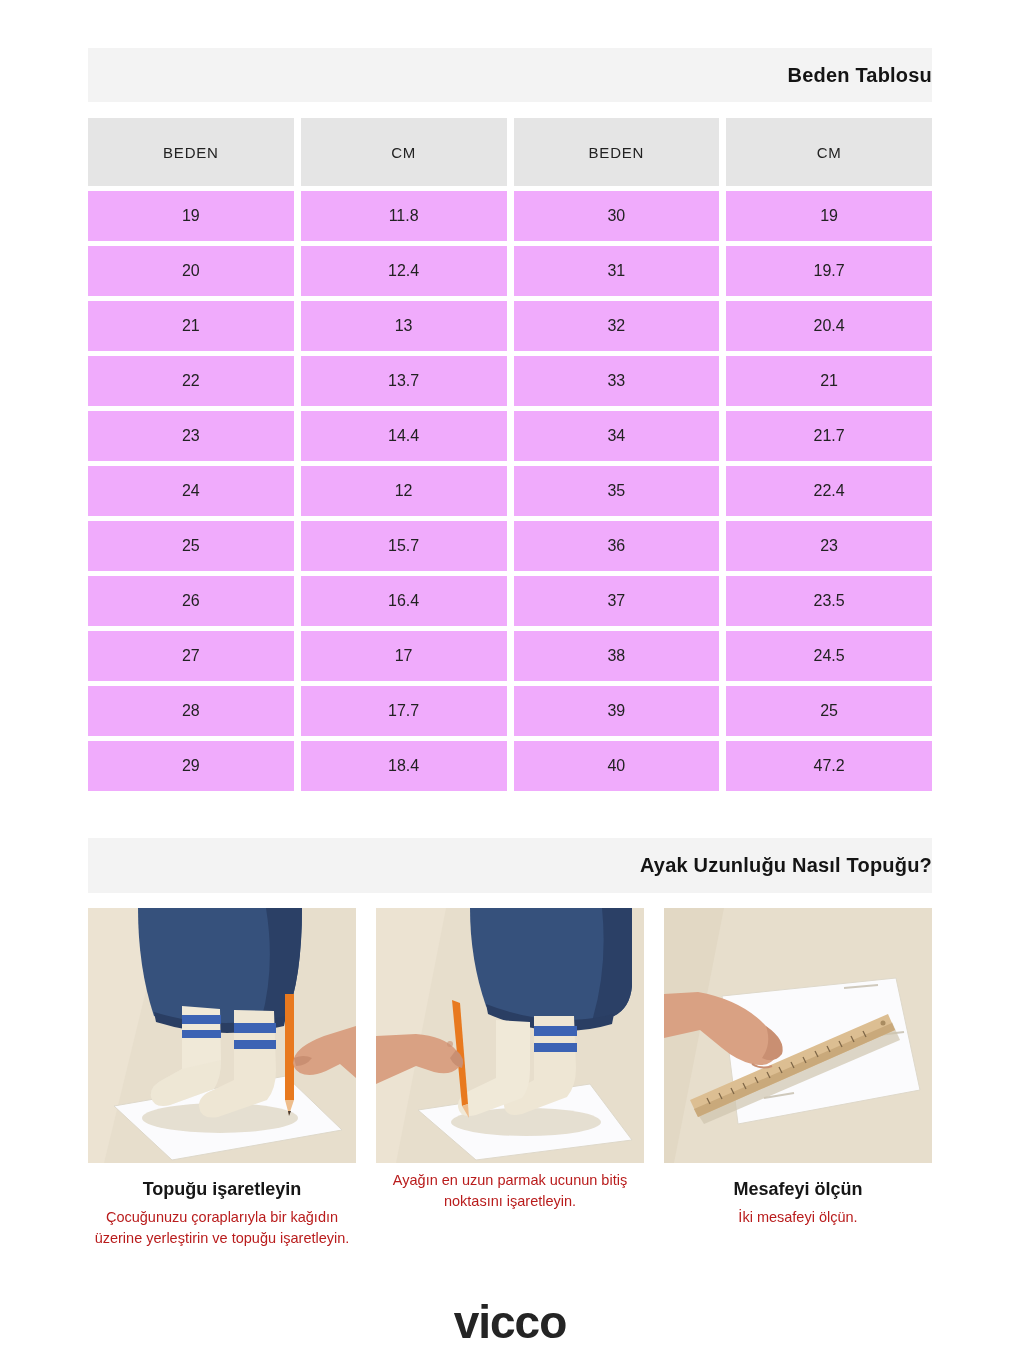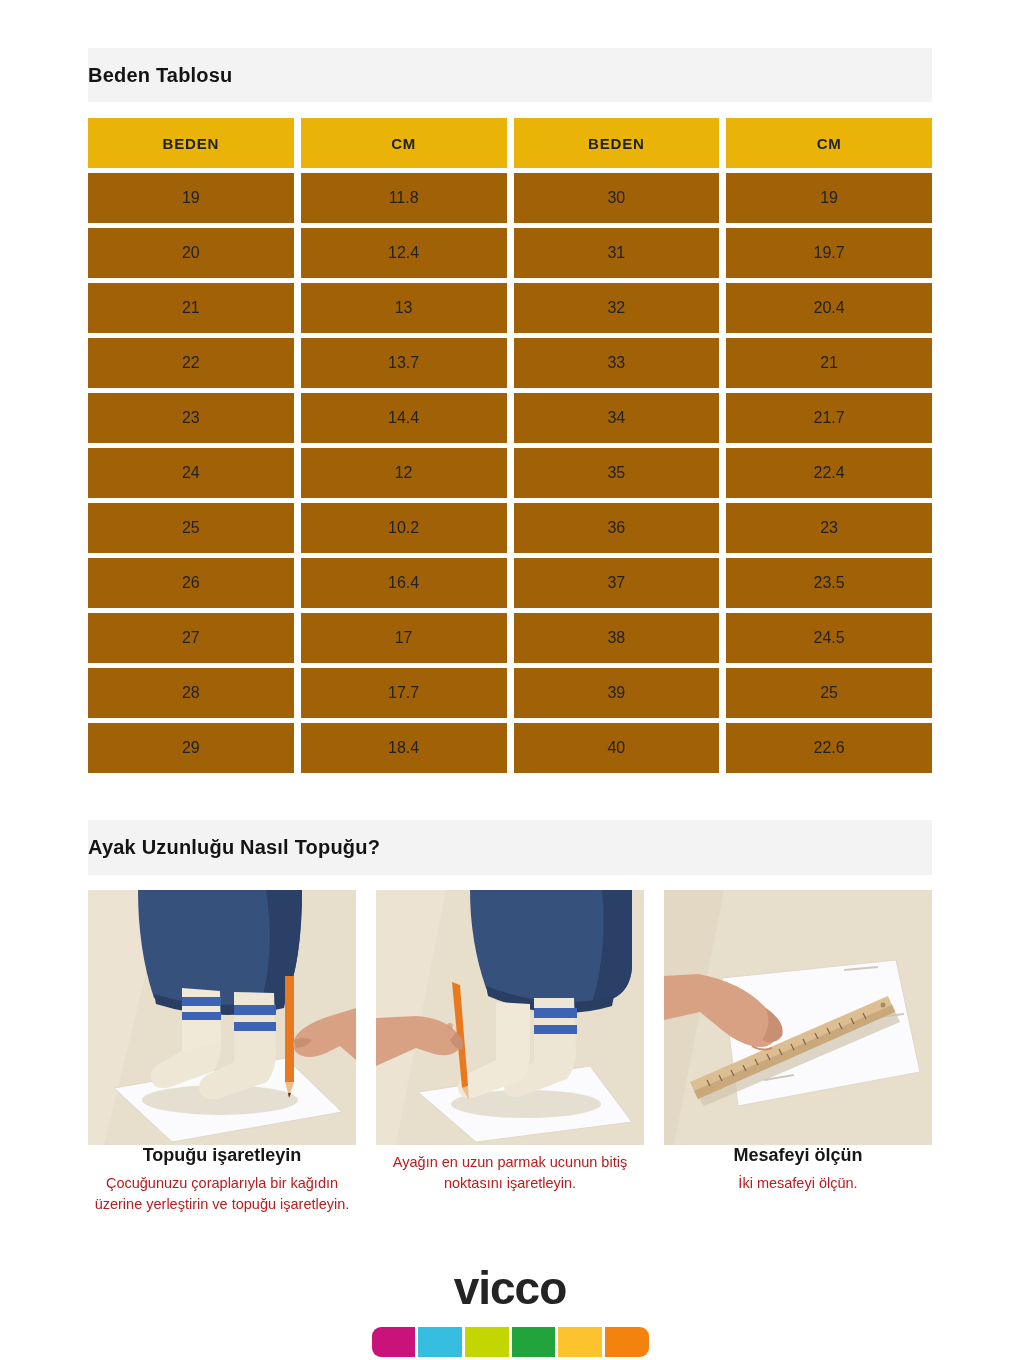--- a/index.html
+++ b/index.html
@@ -17,74 +17,73 @@
     overflow: hidden;
   }
   .content { padding: 0 88px; }
 
   
   .section-header {
     height: 54px;
     background: #f3f3f3;
     display: flex;
     align-items: center;
-    justify-content: flex-start;
+    justify-content: flex-end;
   }
   .section-header.first { margin-top: 48px; }
   .section-header.second { margin-top: 47px; height: 55px; }
   .section-header .section-title {
     font-size: 20px;
     font-weight: bold;
     letter-spacing: 0.2px;
     color: #141414;
   }
 
   
   .size-table {
     margin-top: 16px;
     display: grid;
     grid-template-columns: repeat(4, 1fr);
     column-gap: 7px;
     row-gap: 5px;
   }
   .size-table .th {
-    height: 50px;
-    background: #eab308;
+    height: 68px;
+    background: #e5e5e5;
     display: flex;
     align-items: center;
     justify-content: center;
     font-size: 15px;
     letter-spacing: 0.8px;
     color: #222222;
-    font-weight: bold;
   }
   .size-table .td {
     height: 50px;
-    background: #a16207;
+    background: #f0abfc;
     display: flex;
     align-items: center;
     justify-content: center;
     font-size: 16px;
     color: #222222;
   }
 
   
   .steps {
     margin-top: 15px;
     display: flex;
     gap: 20px;
   }
   .step { flex: 1; min-width: 0; }
   .step .photo {
     width: 100%;
     height: 255px;
     display: block;
   }
   .step .step-title {
-    margin-top: 0;
+    margin-top: 16px;
     text-align: center;
     font-size: 18px;
     font-weight: bold;
     color: #161616;
   }
   .step .step-desc {
     margin: 7px auto 0;
     max-width: 300px;
     text-align: center;
     font-size: 14.5px;
@@ -145,39 +144,39 @@
         <div class="td">21</div>
         <div class="td">23</div>
         <div class="td">14.4</div>
         <div class="td">34</div>
         <div class="td">21.7</div>
         <div class="td">24</div>
         <div class="td">12</div>
         <div class="td">35</div>
         <div class="td">22.4</div>
         <div class="td">25</div>
-        <div class="td">10.2</div>
+        <div class="td">15.7</div>
         <div class="td">36</div>
         <div class="td">23</div>
         <div class="td">26</div>
         <div class="td">16.4</div>
         <div class="td">37</div>
         <div class="td">23.5</div>
         <div class="td">27</div>
         <div class="td">17</div>
         <div class="td">38</div>
         <div class="td">24.5</div>
         <div class="td">28</div>
         <div class="td">17.7</div>
         <div class="td">39</div>
         <div class="td">25</div>
         <div class="td">29</div>
         <div class="td">18.4</div>
         <div class="td">40</div>
-        <div class="td">22.6</div>
+        <div class="td">47.2</div>
       </div>
 
     <div class="section-header second">
       <span class="section-title">Ayak Uzunluğu Nasıl Topuğu?</span>
     </div>
 
     <div class="steps">
 
       <div class="step">
         <svg class="photo" viewBox="0 0 268 255" aria-hidden="true">

